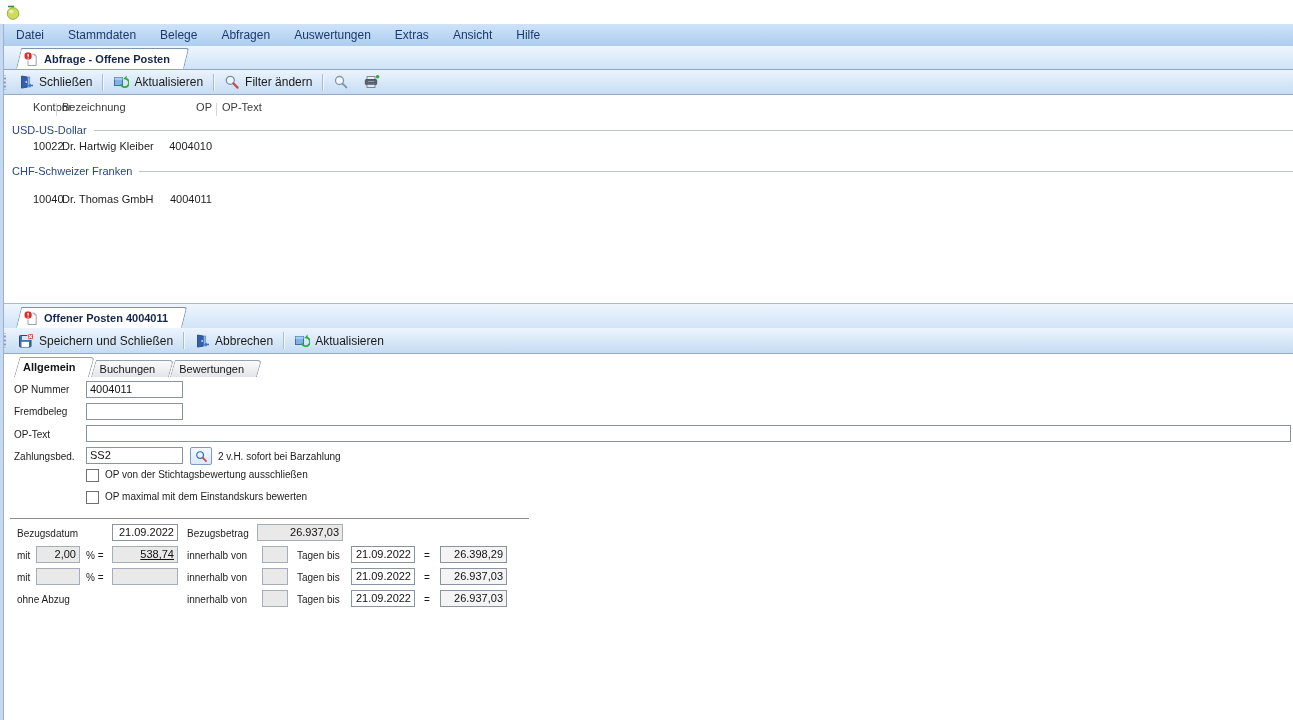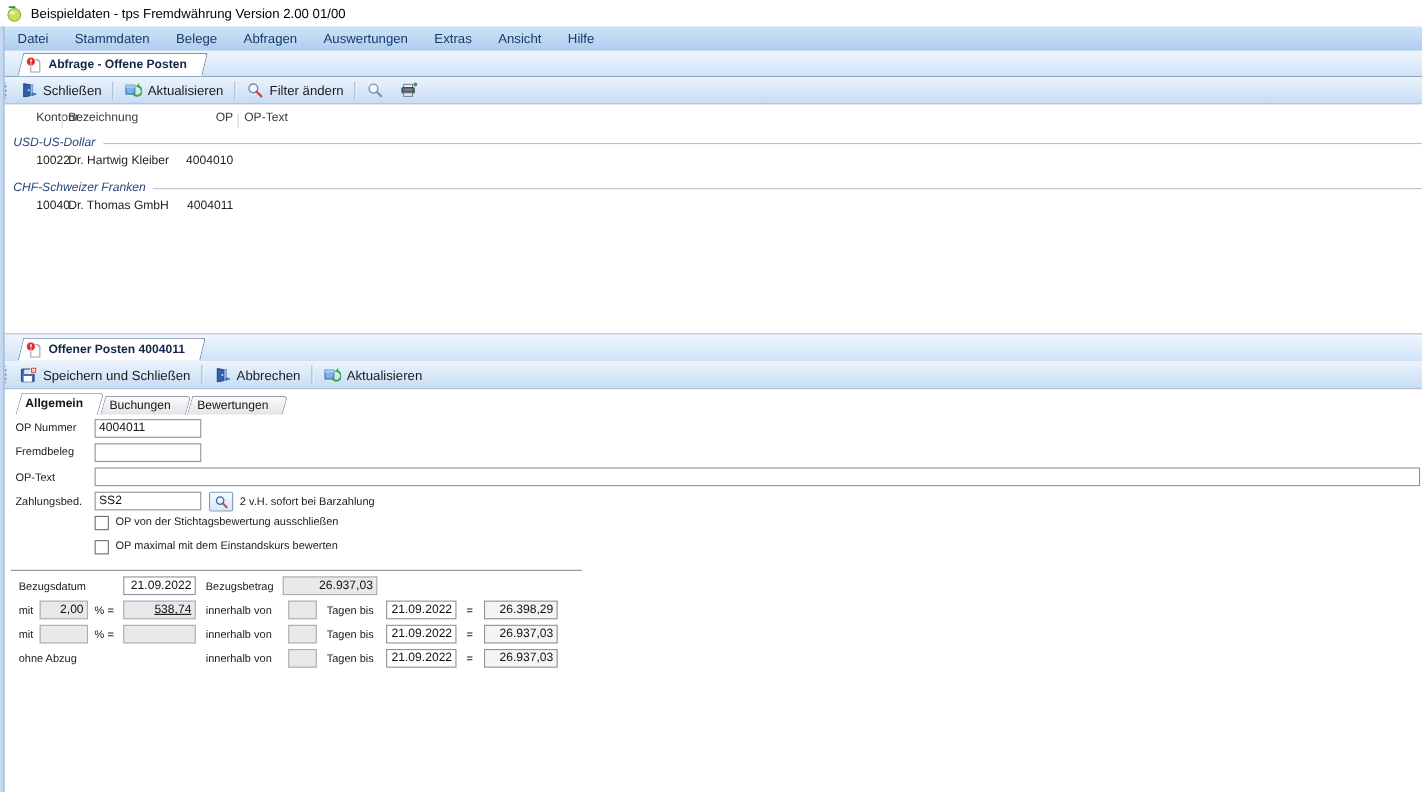--- a/index.html
+++ b/index.html
@@ -38,21 +38,21 @@
 
   
   .trow{position:absolute;left:0;width:100%;height:17px;font-size:11px;color:#1e1e1e;}
   .trow .c1{position:absolute;left:9px;margin-left:24px;}
   .trow .c2{position:absolute;left:62px;}
   .trow .c3{position:absolute;left:150px;width:62px;text-align:right;}
   .trow .c4{position:absolute;left:222px;}
   .thead{color:#3a3a3a;}
   .vline{position:absolute;top:2px;height:13px;width:1px;background:#d6d6d6;}
   .grp{position:absolute;left:0;width:100%;height:16px;display:flex;align-items:center;}
-  .grp .gname{margin-left:12px;font-size:11px;color:#27477e;white-space:nowrap;font-style:italic;}
+  .grp .gname{margin-left:12px;font-size:11px;color:#27477e;white-space:nowrap;}
   .grp .gline{flex:1;height:1px;background:#bcc2cb;margin-left:7px;}
 
   
   .subtabs{position:absolute;left:14px;top:3px;display:flex;align-items:flex-end;height:20px;}
   .stab{position:relative;height:17px;display:flex;align-items:center;padding:0 13px 0 9px;margin-right:2px;}
   .stab::before{content:"";position:absolute;inset:0;background:linear-gradient(180deg,#fbfbfb,#e3e4e8);border:1px solid #97a0ac;border-bottom:none;border-radius:0 4px 0 0;transform:skewX(-16deg);transform-origin:100% 100%;}
   .stab.active{height:20px;font-weight:bold;}
   .stab.active::before{background:#fff;}
   .stab span{position:relative;z-index:1;font-size:11px;color:#141414;white-space:nowrap;}
 
@@ -71,21 +71,20 @@
 
 <div class="window">
   <div class="left-edge"></div>
 
   <div class="titlebar">
     <svg class="app-ic" viewBox="0 0 16 16">
       <circle cx="8" cy="9.5" r="5.8" fill="#cfdb5a" stroke="#8fae3a"></circle>
       <ellipse cx="6.2" cy="7.6" rx="2.4" ry="1.7" fill="#eef3b8" opacity="0.9"></ellipse>
       <path d="M3 2.5h6" stroke="#2f8f3a" stroke-width="1.6"></path>
     </svg>
-    <span class="ttl">Beispieldaten - tps Fremdwährung Version 2.00 01/00</span>
   </div>
 
   <div class="menubar">
     <span class="mi">Datei</span>
     <span class="mi">Stammdaten</span>
     <span class="mi">Belege</span>
     <span class="mi">Abfragen</span>
     <span class="mi">Auswertungen</span>
     <span class="mi">Extras</span>
     <span class="mi">Ansicht</span>
@@ -171,21 +170,21 @@
       <span class="c1">10022</span>
       <span class="c2">Dr. Hartwig Kleiber</span>
       <span class="c3">4004010</span>
       <span class="c4"></span>
     </div>
 
     <div class="grp" style="top:68px;">
       <span class="gname">CHF-Schweizer Franken</span>
       <span class="gline"></span>
     </div>
-    <div class="trow" style="top:86px;">
+    <div class="trow" style="top:98px;">
       <span class="c1">10040</span>
       <span class="c2">Dr. Thomas GmbH</span>
       <span class="c3">4004011</span>
       <span class="c4"></span>
     </div>
   </div>
 
   <div class="tabstrip" style="top:303px;height:24px;border-top:1px solid #a9bbd2;">
     <div class="captab">
       <svg width="16" height="16" viewBox="0 0 16 16">

